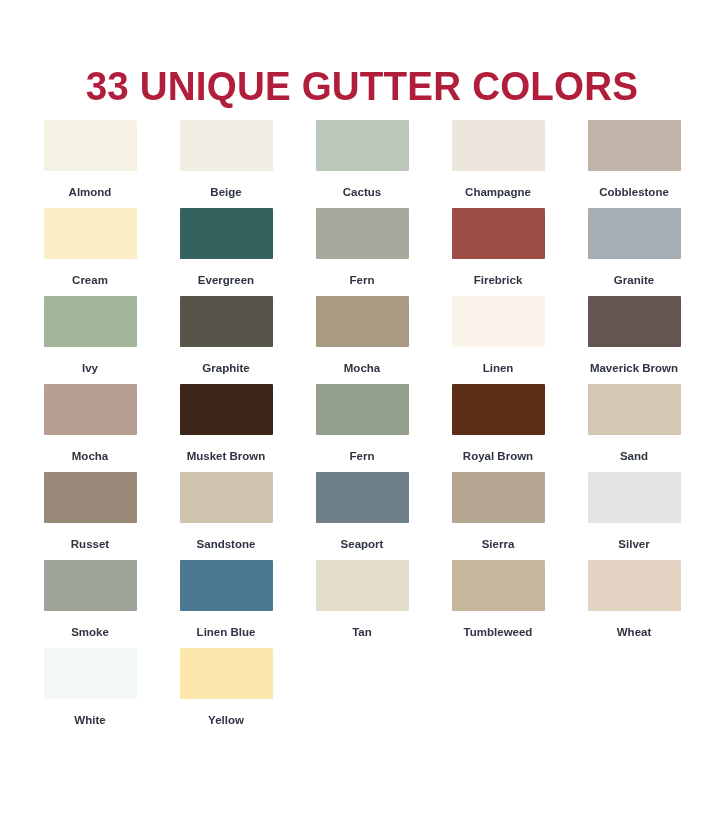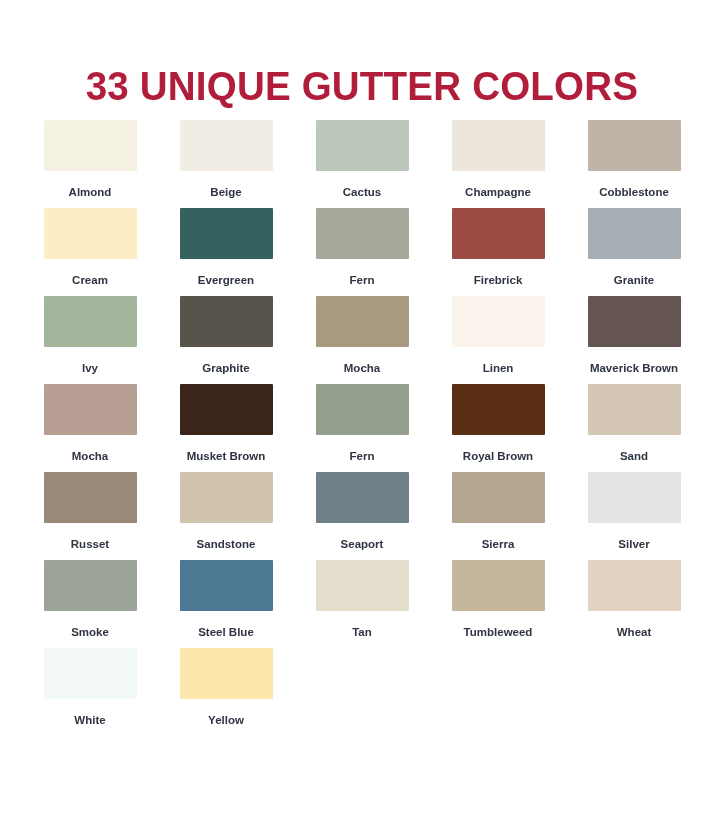--- a/index.html
+++ b/index.html
@@ -187,21 +187,21 @@
       <div class="swatch-cell">
         <div class="swatch-chip" style="background: rgb(226, 228, 230);"></div>
         <div class="swatch-label">Silver</div>
       </div>
       <div class="swatch-cell">
         <div class="swatch-chip" style="background: rgb(156, 164, 154);"></div>
         <div class="swatch-label">Smoke</div>
       </div>
       <div class="swatch-cell">
         <div class="swatch-chip" style="background: rgb(76, 120, 148);"></div>
-        <div class="swatch-label">Steel Blue</div>
+        <div class="swatch-label">Linen Blue</div>
       </div>
       <div class="swatch-cell">
         <div class="swatch-chip" style="background: rgb(226, 222, 203);"></div>
         <div class="swatch-label">Tan</div>
       </div>
       <div class="swatch-cell">
         <div class="swatch-chip" style="background: rgb(198, 183, 156);"></div>
         <div class="swatch-label">Tumbleweed</div>
       </div>
       <div class="swatch-cell">

